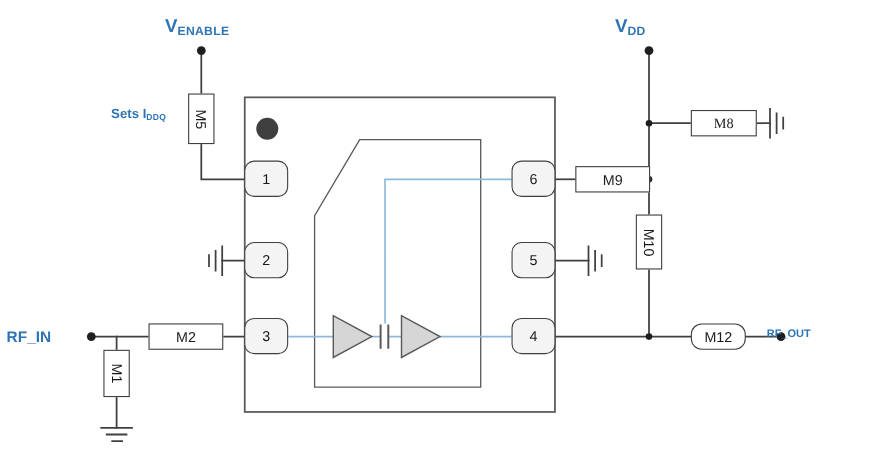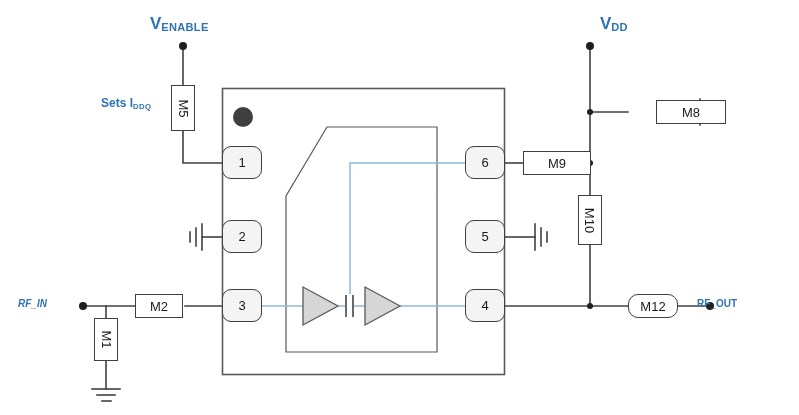--- a/index.html
+++ b/index.html
@@ -134,41 +134,41 @@
   <div class="pin" style="left:465px;top:289px;">
       <span>4</span>
     </div>
 
   <div class="cbox vert" style="left:171px;top:85px;width:24px;height:46px;">
       <span>M5</span>
     </div>
   <div class="cbox vert" style="left:94px;top:318px;width:24px;height:43px;">
       <span>M1</span>
     </div>
-  <div class="cbox" style="left:135px;top:294px;width:48px;height:24px;">
+  <div class="cbox" style="left:135px;top:294px;width:68px;height:24px;">
       <span>M2</span>
     </div>
   <div class="cbox" style="left:523px;top:151px;width:68px;height:24px;">
       <span>M9</span>
     </div>
-  <div class="cbox" style="left:656px;top:100px;width:70px;height:24px;">
+  <div class="cbox" style="left:628px;top:100px;width:60px;height:24px;font-family:Liberation Serif, serif;">
       <span>M8</span>
     </div>
   <div class="cbox vert" style="left:578px;top:195px;width:24px;height:50px;">
       <span>M10</span>
     </div>
   <div class="cbox" style="left:628px;top:294px;width:50px;height:24px;border-radius:10px;">
       <span>M12</span>
     </div>
 
   <div class="lbl" style="left:150px;top:14px;font-size:17px;text-align:center;">
     <span>V</span><span class="sub">ENABLE</span>
   </div>
-  <div class="lbl" style="left:600px;top:14px;font-size:17px;">
+  <div class="lbl" style="left:559px;top:14px;font-size:17px;">
     <span>V</span><span class="sub">DD</span>
   </div>
   <div class="lbl" style="left:101px;top:96px;font-size:12px;">
     <span>Sets I</span><span class="sub">DDQ</span>
   </div>
-  <div class="lbl" style="left:18px;top:298px;font-size:10px;font-style:italic;">RF_IN</div>
+  <div class="lbl" style="left:6px;top:298px;font-size:14px;">RF_IN</div>
   <div class="lbl" style="left:697px;top:298px;font-size:10px;">RF_OUT</div>
 
 </div>
 
 </body></html>

